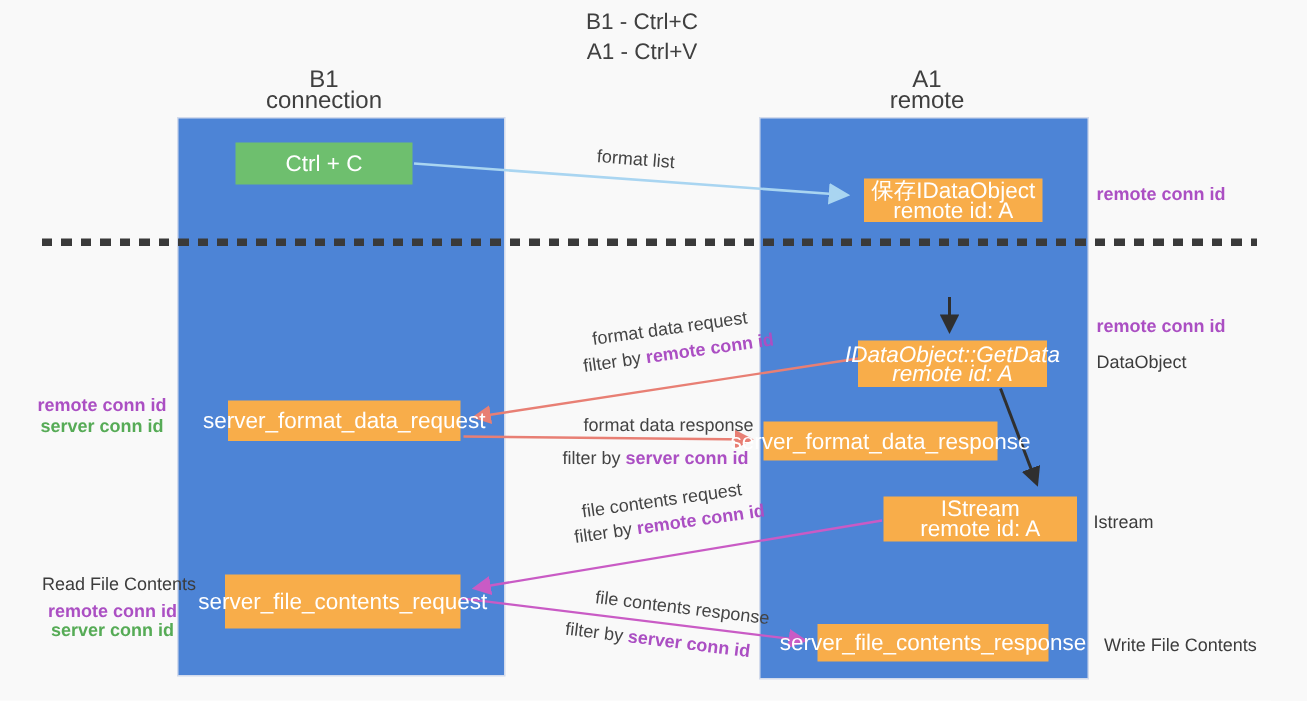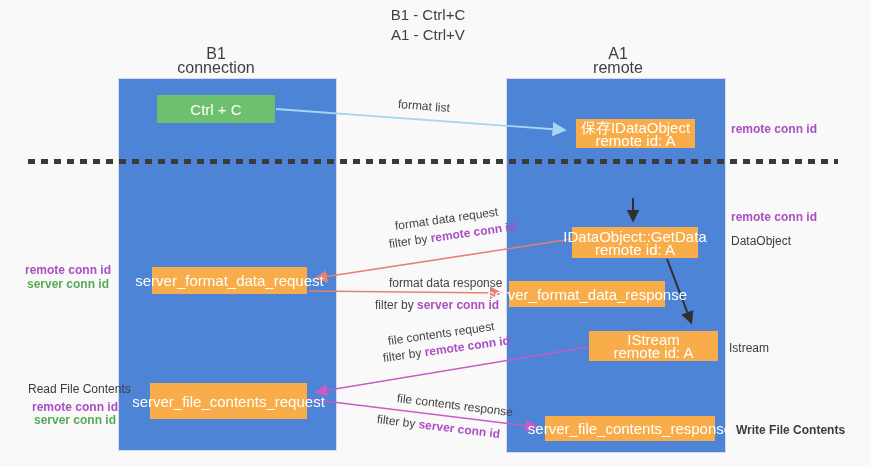--- a/index.html
+++ b/index.html
@@ -95,21 +95,21 @@
   <div class="abs node green" style="left:157px;top:95px;width:118px;height:28px;">
     <div>Ctrl + C</div>
   </div>
 
   <div class="abs node orange" style="left:576px;top:119px;width:119px;height:29px;">
     <div>保存IDataObject</div>
     <div>remote id: A</div>
   </div>
 
 
-  <div class="abs node orange" style="left:572px;top:227px;width:126px;height:31px;">
+  <div class="abs node orange" style="left:572px;top:227px;width:126px;height:31px;font-style:italic;">
     <div>IDataObject::GetData</div>
     <div>remote id: A</div>
   </div>
 
   <div class="abs node orange" style="left:152px;top:267px;width:155px;height:27px;">
     <div>server_format_data_request</div>
   </div>
 
   <div class="abs node orange" style="left:509px;top:281px;width:156px;height:26px;">
     <div>server_format_data_response</div>
@@ -117,29 +117,29 @@
 
   <div class="abs node orange" style="left:589px;top:331px;width:129px;height:30px;">
     <div>IStream</div>
     <div>remote id: A</div>
   </div>
 
   <div class="abs node orange" style="left:150px;top:383px;width:157px;height:36px;">
     <div>server_file_contents_request</div>
   </div>
 
-  <div class="abs node orange" style="left:545px;top:416px;width:170px;height:25px;">
+  <div class="abs node orange" style="left:545px;top:416px;width:154px;height:25px;">
     <div>server_file_contents_response</div>
   </div>
 
   <div class="abs side-label purple" style="left:731px;top:122px;">remote conn id</div>
   <div class="abs side-label purple" style="left:731px;top:210px;">remote conn id</div>
   <div class="abs side-label" style="left:731px;top:234px;">DataObject</div>
   <div class="abs side-label" style="left:729px;top:341px;">Istream</div>
-  <div class="abs side-label" style="left:736px;top:423px;font-weight:bold;">Write File Contents</div>
+  <div class="abs side-label" style="left:736px;top:423px;">Write File Contents</div>
 
   <div class="abs side-label purple" style="left:25px;top:263px;">remote conn id</div>
   <div class="abs side-label green-txt" style="left:27px;top:277px;">server conn id</div>
   <div class="abs side-label" style="left:28px;top:382px;">Read File Contents</div>
   <div class="abs side-label purple" style="left:32px;top:400px;">remote conn id</div>
   <div class="abs side-label green-txt" style="left:34px;top:413px;">server conn id</div>
 
   <div class="abs arrow-label" style="left:398px;top:97px;transform:rotate(4.5deg);">format list</div>
 
   <div class="abs arrow-label" style="left:395px;top:219px;transform:rotate(-8deg);">format data request</div>

